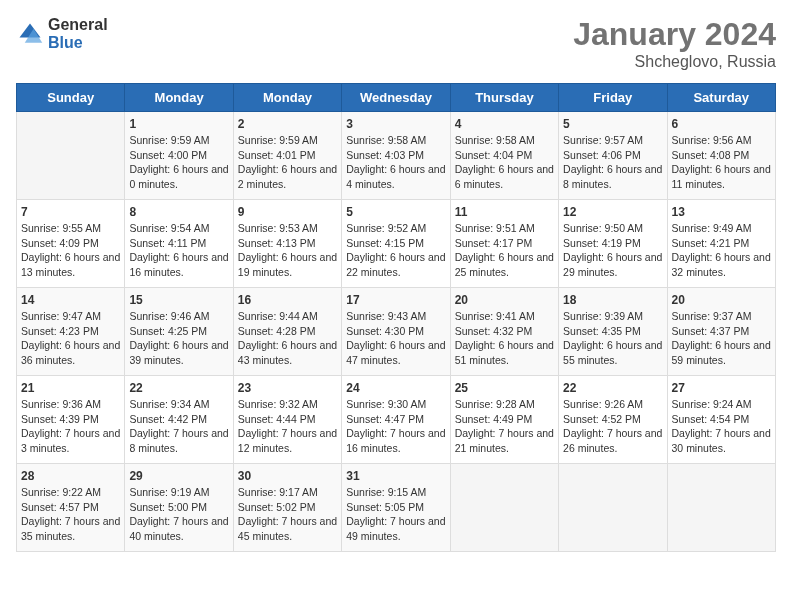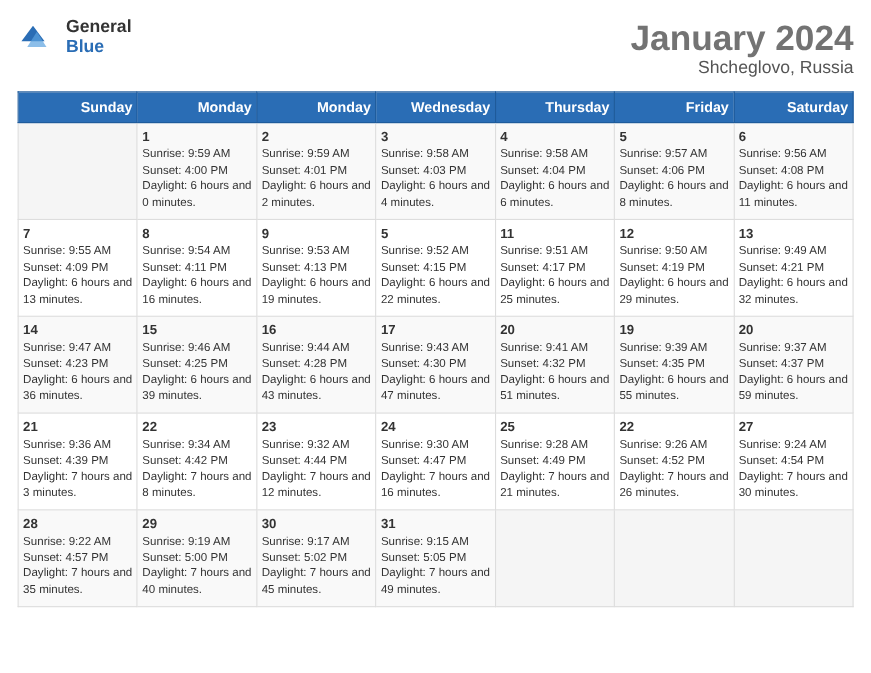--- a/index.html
+++ b/index.html
@@ -12,21 +12,21 @@
     }
     .header-area {
       display: flex;
       justify-content: space-between;
       align-items: flex-start;
       margin-bottom: 12px;
     }
     .logo {
       display: flex;
       align-items: center;
-      gap: 16px;
+      gap: 4px;
     }
     .logo-text {
       display: flex;
       flex-direction: column;
       line-height: 1.1;
     }
     .logo-general {
       font-size: 16px;
       font-weight: bold;
       color: #333;
@@ -56,21 +56,21 @@
       width: 100%;
       border-collapse: collapse;
       table-layout: fixed;
     }
     thead tr th {
       background-color: #2a6db5;
       color: #fff;
       font-size: 13px;
       font-weight: bold;
       padding: 6px 4px;
-      text-align: right;
+      text-align: center;
       border: 1px solid #1e5a9a;
     }
     tbody tr td {
       vertical-align: top;
       padding: 5px 4px;
       font-size: 10.5px;
       color: #333;
       border: 1px solid #ddd;
       background: #fff;
       min-height: 80px;
@@ -198,21 +198,21 @@
         </td>
         <td>
           <span class="day-number">17</span>
           <div class="day-info">Sunrise: 9:43 AM<br>Sunset: 4:30 PM<br>Daylight: 6 hours and 47 minutes.</div>
         </td>
         <td>
           <span class="day-number">20</span>
           <div class="day-info">Sunrise: 9:41 AM<br>Sunset: 4:32 PM<br>Daylight: 6 hours and 51 minutes.</div>
         </td>
         <td>
-          <span class="day-number">19</span>
+          <span class="day-number">18</span>
           <div class="day-info">Sunrise: 9:39 AM<br>Sunset: 4:35 PM<br>Daylight: 6 hours and 55 minutes.</div>
         </td>
         <td>
           <span class="day-number">20</span>
           <div class="day-info">Sunrise: 9:37 AM<br>Sunset: 4:37 PM<br>Daylight: 6 hours and 59 minutes.</div>
         </td>
       </tr>
       <tr>
         <td>
           <span class="day-number">21</span>

